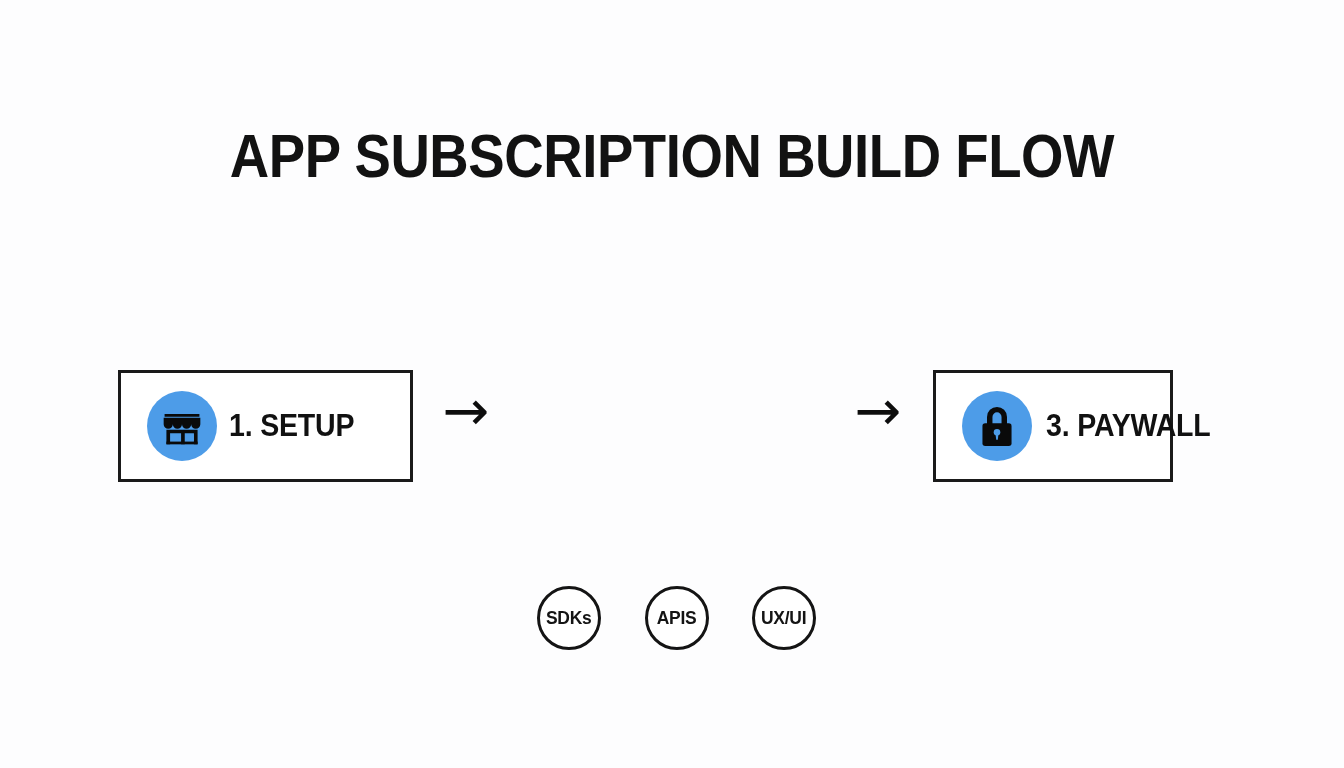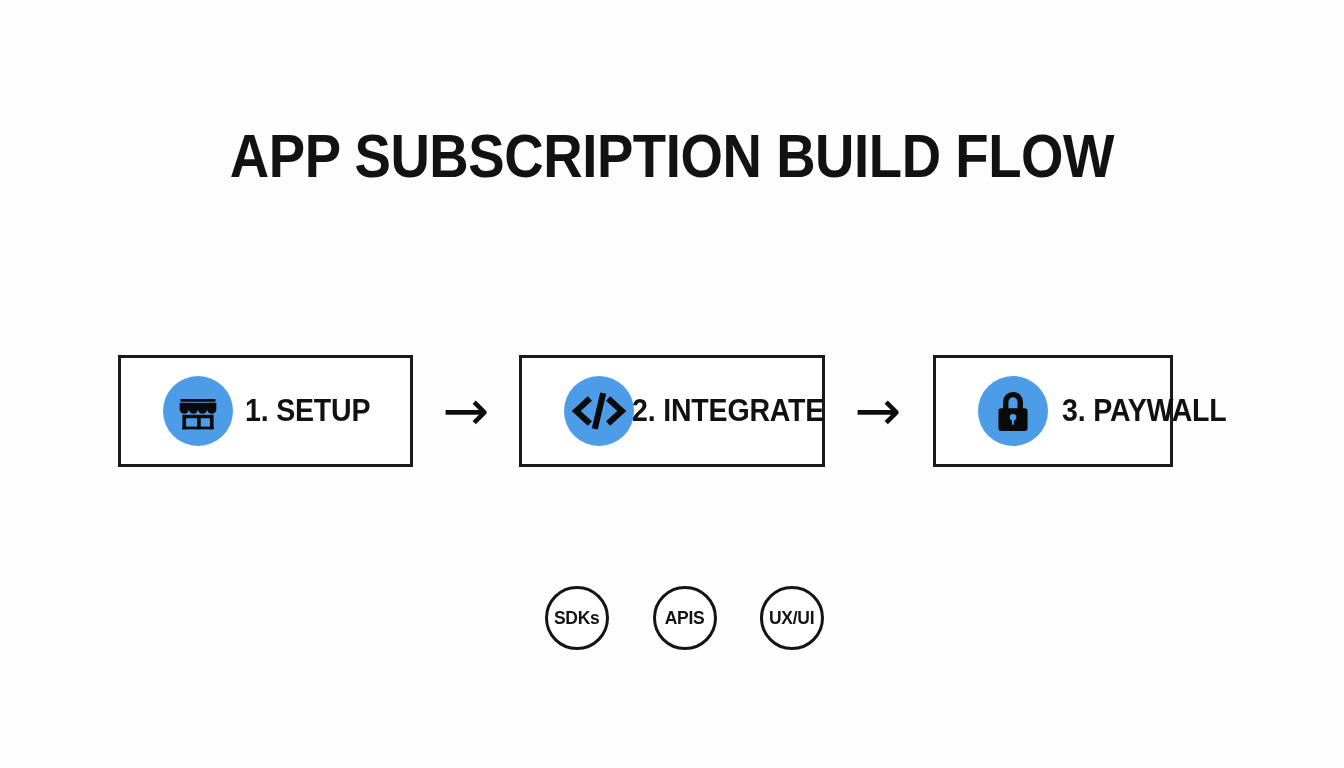--- a/index.html
+++ b/index.html
@@ -45,28 +45,28 @@
   .flow-row {
     position: absolute;
     left: 0;
     top: 355px;
     width: 1344px;
     height: 112px;
   }
 
   .step-box {
     position: absolute;
-    top: 0;
+    top: 15px;
     height: 112px;
     box-sizing: border-box;
     border: 3px solid #1a1a1a;
     background: #ffffff;
     display: flex;
     align-items: center;
-    padding-left: 42px;
+    padding-left: 26px;
   }
   .step-box.s1 { left: 118px;  width: 295px; }
   .step-box.s2 { left: 519px;  width: 306px; }
   .step-box.s3 { left: 933px;  width: 240px; }
 
   .icon-badge {
     width: 70px;
     height: 70px;
     border-radius: 50%;
     background: #4d9ce8;
@@ -105,21 +105,21 @@
     font-weight: 400;
     color: #0d0d0d;
     font-family: "DejaVu Sans", sans-serif;
   }
   .arrow.a1 { left: 421px; }
   .arrow.a2 { left: 833px; }
 
   
   .tags {
     position: absolute;
-    left: 16px;
+    left: 8px;
     top: 586px;
     width: 1128px;
     height: 70px;
   }
   .tag-circle {
     position: absolute;
     top: 0;
     width: 64px;
     height: 64px;
     box-sizing: border-box;
@@ -162,32 +162,20 @@
             <path d="M12 33 h8 v7 h-8 z" fill="#4d9ce8"></path>
             <path d="M28 33 h9 v7 h-9 z" fill="#4d9ce8"></path>
           </g>
         </svg>
       </div>
       <div class="step-label">1. SETUP</div>
     </div>
 
     <div class="arrow a1">→</div>
 
-    <div class="step-box s2">
-      <div class="icon-badge">
-        <svg width="56" height="44" viewBox="0 0 64 48" aria-hidden="true">
-          <g fill="none" stroke="#0a0a0a" stroke-width="7" stroke-linecap="square" stroke-linejoin="miter">
-            <polyline points="19,12 6,24 19,36"></polyline>
-            <polyline points="45,12 58,24 45,36"></polyline>
-            <line x1="36" y1="7" x2="28" y2="41"></line>
-          </g>
-        </svg>
-      </div>
-      <div class="step-label">2. INTEGRATE</div>
-    </div>
 
     <div class="arrow a2">→</div>
 
     <div class="step-box s3">
       <div class="icon-badge">
         <svg width="40" height="44" viewBox="0 0 44 48" aria-hidden="true">
           <g fill="#0a0a0a">
             <path d="M22 3 a11 11 0 0 0 -11 11 v8 h6 v-8 a5 5 0 0 1 10 0 v8 h6 v-8 a11 11 0 0 0 -11 -11 z"></path>
             <rect x="6" y="21" width="32" height="25" rx="3"></rect>
             <circle cx="22" cy="31" r="3.6" fill="#4d9ce8"></circle>

